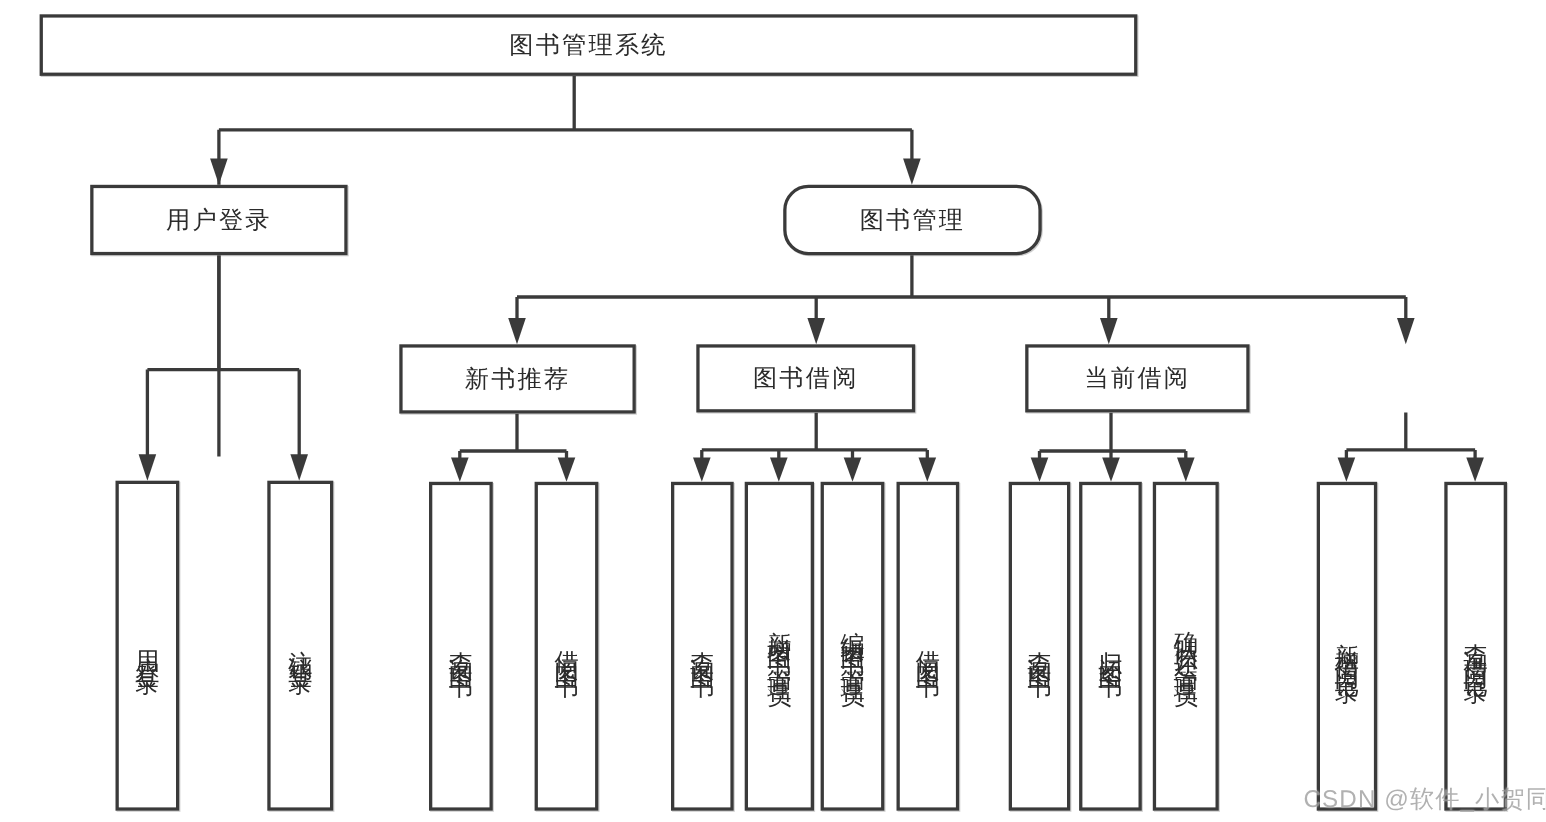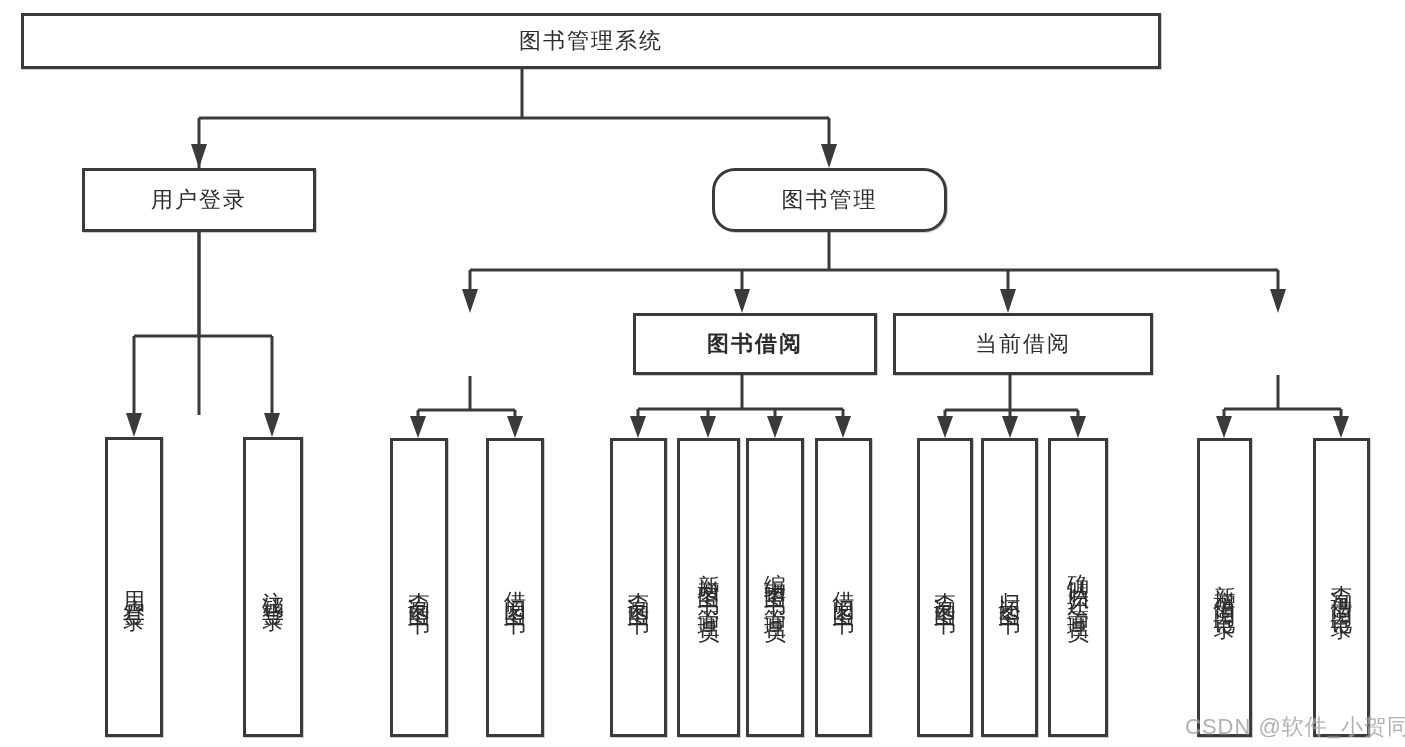--- a/index.html
+++ b/index.html
@@ -105,27 +105,28 @@
     </g>
 
     <g>
       <path d="M1278 375 V409 M1224 409 H1341"></path>
       <path d="M1224 409 V418 M1341 409 V418"></path>
       <polygon points="1216,416 1232,416 1224,438"></polygon>
       <polygon points="1333,416 1349,416 1341,438"></polygon>
     </g>
   </svg>
 
-  <div class="box hbox" style="left:21px;top:13px;width:1140px;height:56px;">图书管理系统</div>
+  <div class="box hbox" style="left:36px;top:13px;width:998px;height:56px;">图书管理系统</div>
 
   <div class="box hbox" style="left:82px;top:168px;width:234px;height:64px;">用户登录</div>
   <div class="box hbox" style="left:712px;top:168px;width:235px;height:64px;border-radius:23px;">图书管理</div>
 
-  <div class="box hbox" style="left:633px;top:313px;width:244px;height:62px;font-weight:bold;">图书借阅</div>
-  <div class="box hbox" style="left:893px;top:313px;width:260px;height:62px;font-family:Liberation Serif, serif;">当前借阅</div>
+  <div class="box hbox" style="left:363px;top:313px;width:215px;height:63px;">新书推荐</div>
+  <div class="box hbox" style="left:633px;top:313px;width:199px;height:62px;">图书借阅</div>
+  <div class="box hbox" style="left:932px;top:313px;width:204px;height:62px;font-family:Liberation Serif, serif;">当前借阅</div>
 
   <div class="box vbox" style="left:105px;top:437px;width:58px;height:300px;">用户登录</div>
   <div class="box vbox" style="left:243px;top:437px;width:60px;height:300px;">注销登录</div>
 
   <div class="box vbox" style="left:390px;top:438px;width:58px;height:299px;">查询图书</div>
   <div class="box vbox" style="left:486px;top:438px;width:58px;height:299px;">借阅图书</div>
 
   <div class="box vbox" style="left:610px;top:438px;width:57px;height:299px;">查询图书</div>
   <div class="box vbox" style="left:677px;top:438px;width:63px;height:299px;">新增图书（管理员）</div>
   <div class="box vbox" style="left:746px;top:438px;width:58px;height:299px;">编辑图书（管理员）</div>

